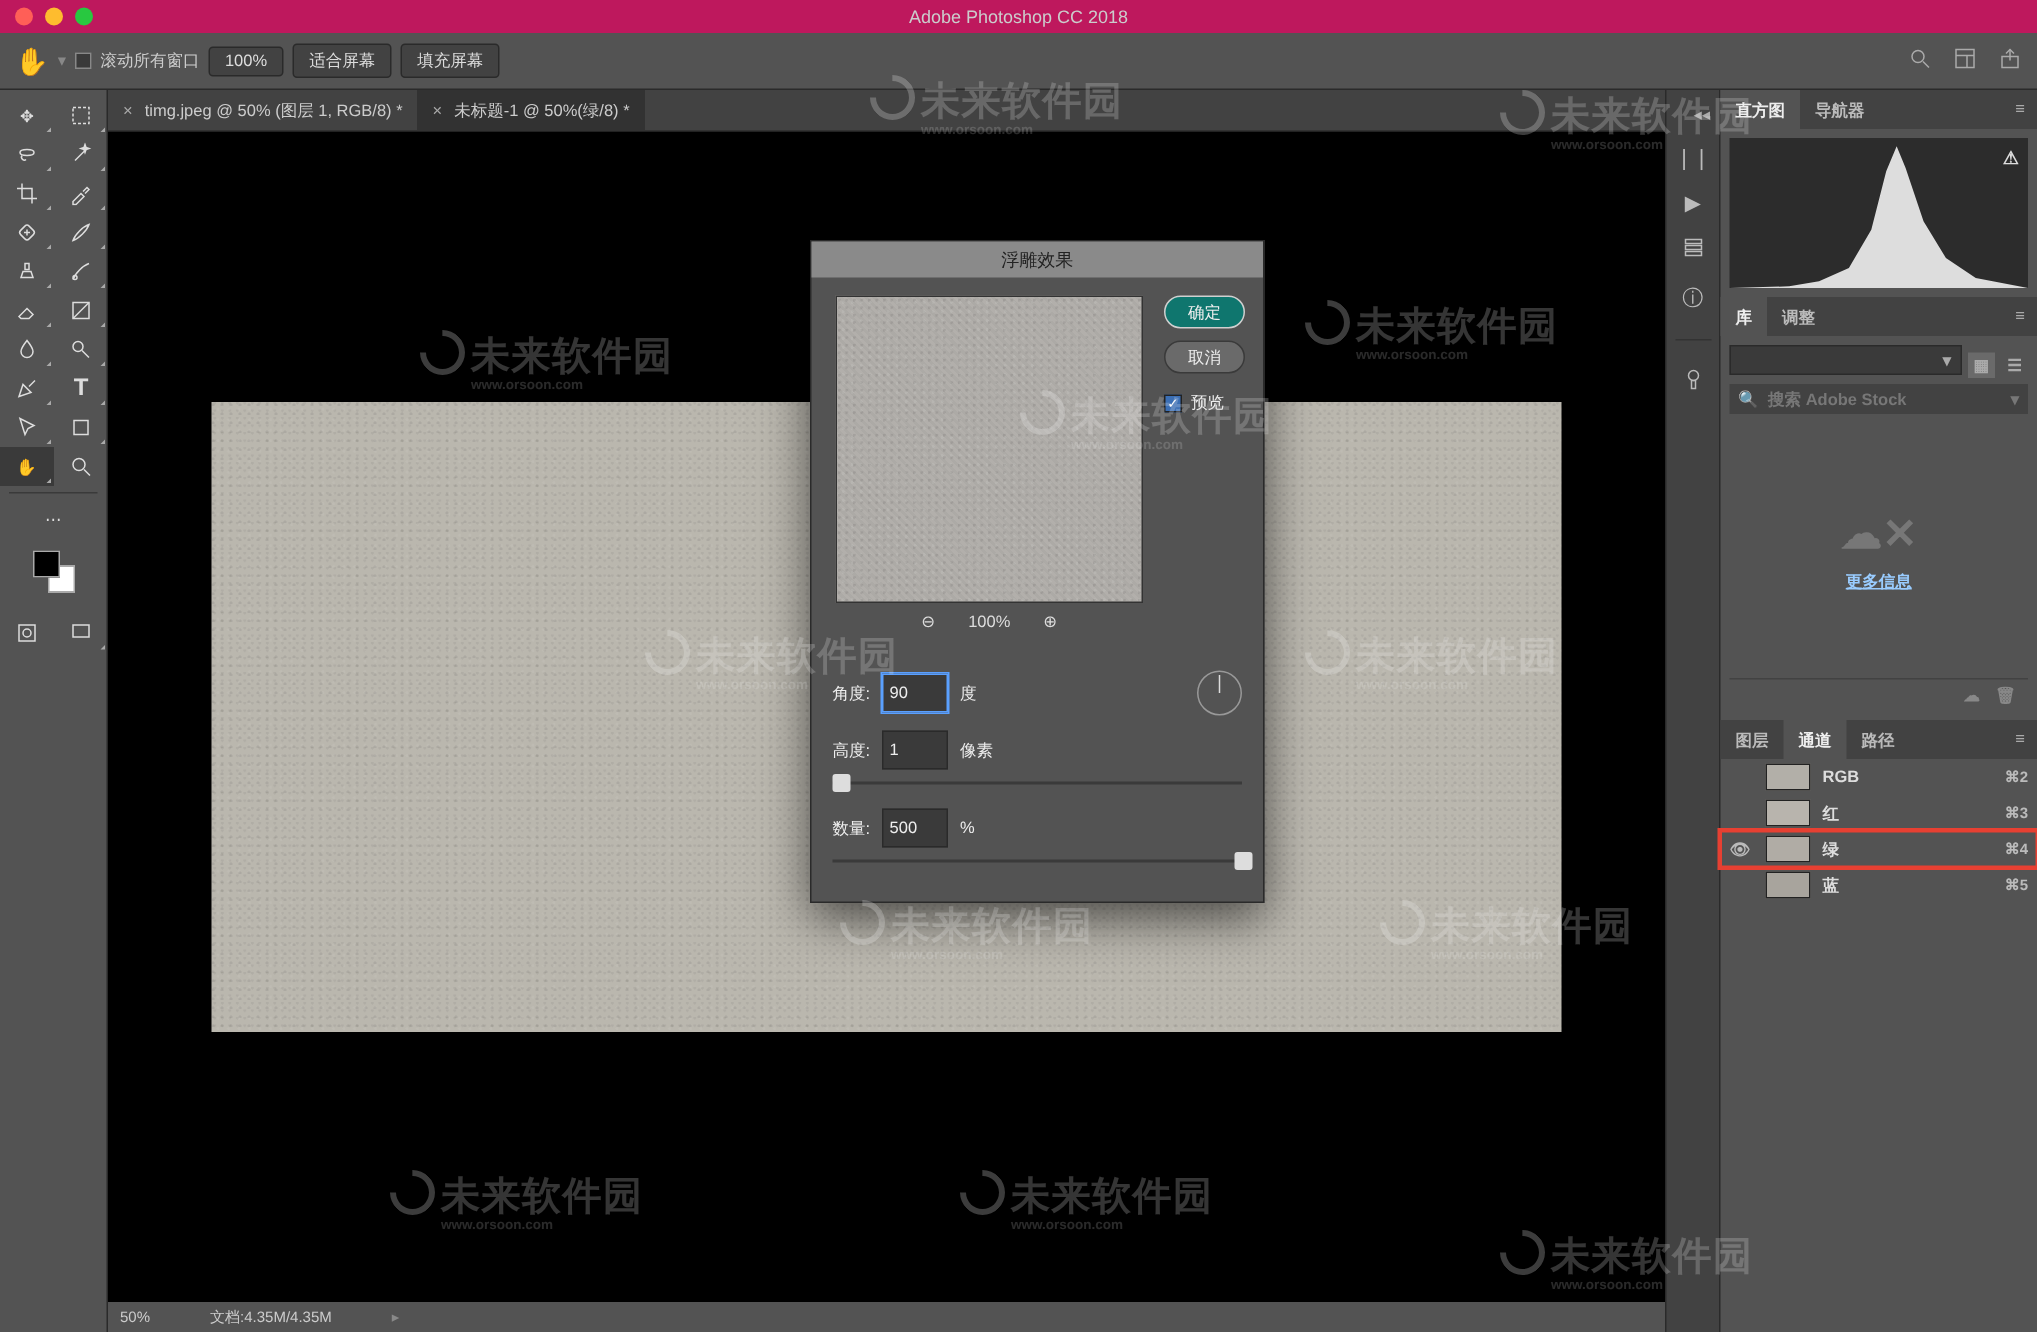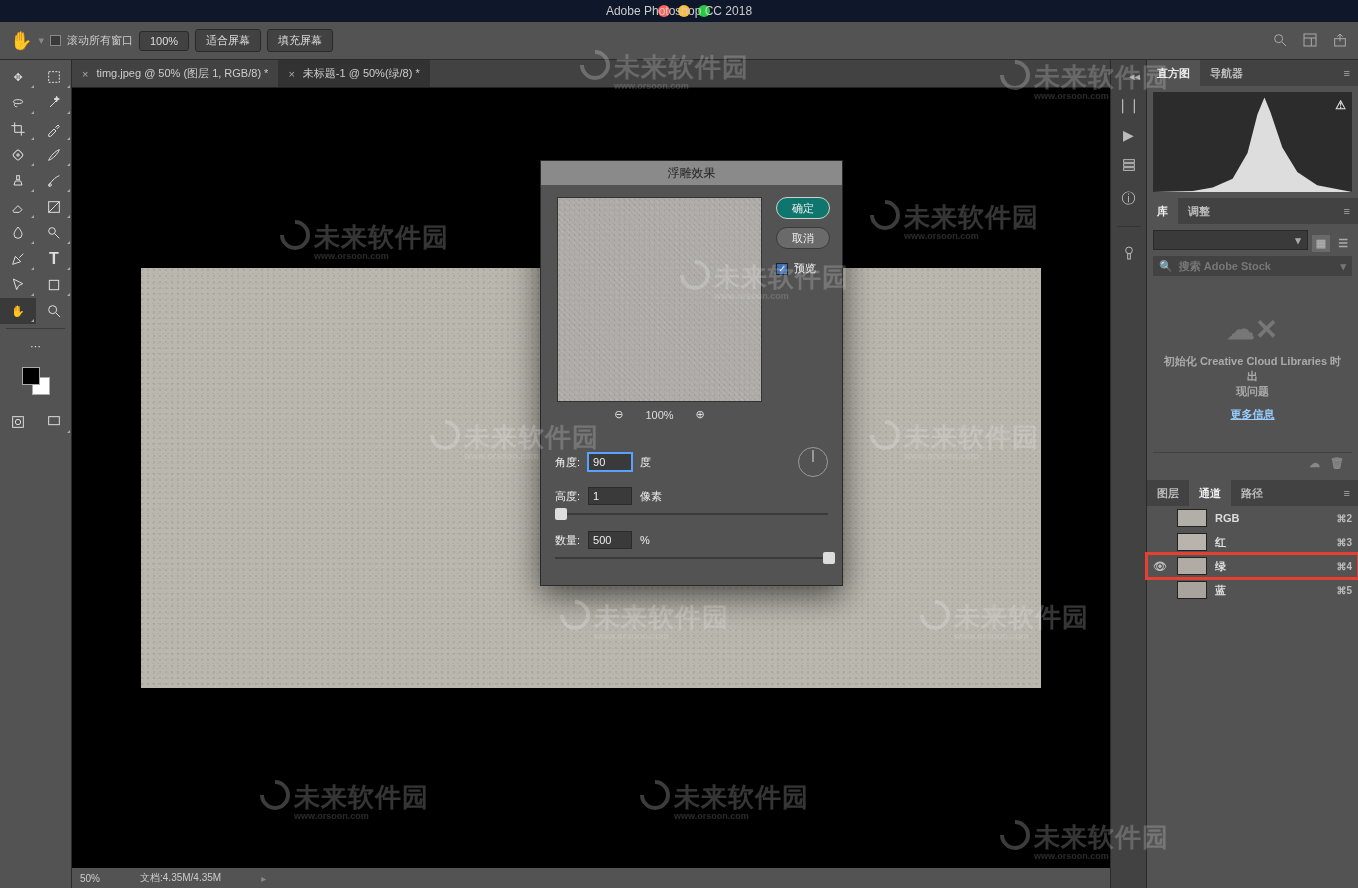--- a/index.html
+++ b/index.html
@@ -1,17 +1,17 @@
 <!DOCTYPE html>
 <html><head>
 <meta charset="utf-8">
 <style>
 * { margin:0; padding:0; box-sizing:border-box; font-family:-apple-system,"Helvetica Neue",Arial,sans-serif; }
 body { background:#323232; color:#ccc; font-size:11px; overflow:hidden; width:1358px; height:888px; position:relative; }
-.titlebar { height:22px; background:#0f172a; display:flex; align-items:center; position:relative;justify-content:center; }
+.titlebar { height:22px; background:#be185d; display:flex; align-items:center; position:relative; }
 .traffic-lights { display:flex; gap:8px; padding-left:10px; }
 .dot { width:12px; height:12px; border-radius:50%; }
 .dot.red { background:#ff5f57; }
 .dot.yellow { background:#febc2e; }
 .dot.green { background:#28c840; }
 .titlebar-title { position:absolute; left:50%; transform:translateX(-50%); color:#ccc; font-size:12px; }
 .options-bar { height:38px; background:#535353; border-bottom:1px solid #2a2a2a; display:flex; align-items:center; padding:0 10px; gap:6px; }
 .hand-icon { font-size:18px; }
 .chk { width:11px; height:11px; border:1px solid #888; background:#3a3a3a; }
 .btn { background:#424242; border:1px solid #2a2a2a; padding:3px 10px; color:#ddd; font-size:11px; border-radius:3px; cursor:pointer; }
@@ -76,21 +76,21 @@
 }
 .zoom-row { display:flex; align-items:center; gap:22px; color:#ddd; font-size:11px; }
 .zoom-row .zi { cursor:pointer; }
 .dlg-right { width:54px; display:flex; flex-direction:column; gap:8px; align-items:stretch; }
 .dlg-btn { background:#6a6a6a; border:1px solid #3a3a3a; border-radius:12px; height:22px; color:#eee; font-size:11px; cursor:pointer; }
 .dlg-btn.primary { background:#0f766e; border:1px solid #d0d0d0; }
 .dlg-chk-row { display:flex; align-items:center; gap:6px; color:#eee; font-size:11px; margin-top:4px; }
 .dlg-chk { width:12px; height:12px; background:#3b6fb5; border:1px solid #222; display:flex; align-items:center; justify-content:center; color:#fff; font-size:9px; }
 .params { padding:4px 14px 14px; }
 .param-row { display:flex; align-items:center; gap:8px; margin:10px 0 2px; color:#eee; font-size:11px; }
-.param-row input { width:44px; height:18px; background:#3a3a3a; border:1px solid #2a2a2a; color:#eee; font-size:11px; padding:0 4px; }
+.param-row input { width:44px; height:18px; background:#3a3a3a; border:1px solid #2a2a2a; color:#eee; font-size:11px; padding:12px 4px; }
 .param-row input.focus { border:1px solid #5aa0ff; box-shadow:0 0 0 1px #5aa0ff; }
 .angle-dial { width:30px; height:30px; border:1px solid #999; border-radius:50%; position:relative; margin-left:auto; }
 .angle-dial .needle { position:absolute; left:50%; top:50%; width:1px; height:12px; background:#ddd; transform-origin:top center; transform:translate(-50%,0) rotate(180deg); }
 .slider { height:14px; position:relative; margin:2px 0 6px; }
 .slider .track { position:absolute; left:0; right:0; top:6px; height:2px; background:#3a3a3a; }
 .slider .thumb { position:absolute; top:1px; width:12px; height:12px; background:#ddd; border-radius:2px; cursor:pointer; }
 .watermark { position:absolute; color:rgba(240,240,240,0.22); font-size:26px; font-weight:600; pointer-events:none; display:flex; align-items:flex-start; gap:4px; letter-spacing:1px; }
 .watermark .ring { width:30px; height:30px; border:4px solid rgba(240,240,240,0.25); border-radius:50%; border-left-color:transparent; transform:rotate(45deg); }
 .watermark .sub { font-size:9px; letter-spacing:0; display:block; opacity:.8; margin-top:-4px; }
 svg.ico { width:16px; height:16px; stroke:currentColor; fill:none; stroke-width:1.5; }
@@ -341,24 +341,20 @@
       <span style="background:#6a6a6a;padding:2px 4px">▦</span>
       <span style="padding:2px 4px">☰</span>
     </div>
     <div class="lib-search">
       <span>🔍</span>
       <span>搜索 Adobe Stock</span>
       <span style="margin-left:auto">▾</span>
     </div>
     <div class="lib-body">
       <span style="font-size:28px;color:#777">☁✕</span>
-      <div>
-        <div>初始化 Creative Cloud Libraries 时出</div>
-        <div>现问题</div>
-      </div>
       <a>更多信息</a>
     </div>
     <div class="lib-footer">
       <span>☁</span>
       <span>🗑</span>
     </div>
   </div>
 
   <div class="panel-tabs">
     <div class="panel-tab">图层</div>

